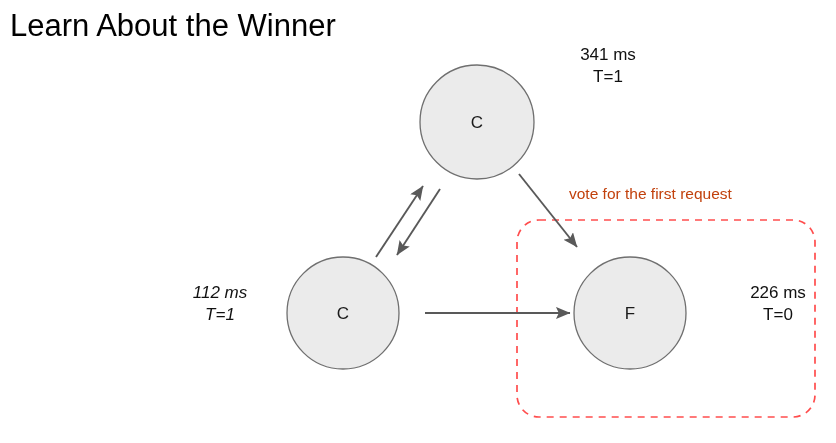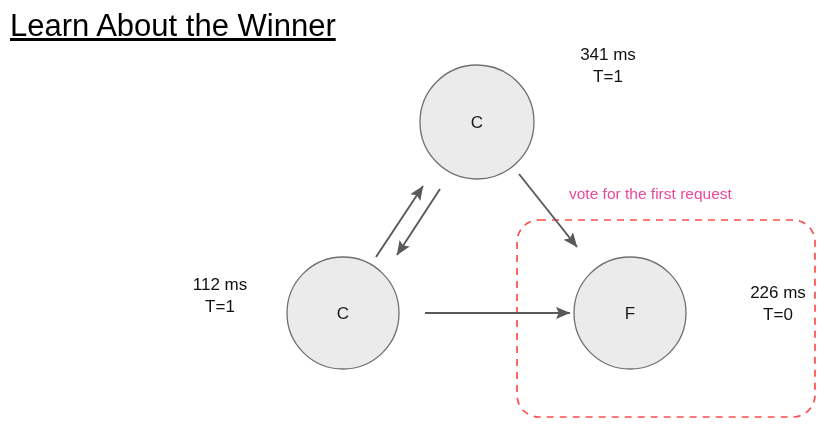--- a/index.html
+++ b/index.html
@@ -38,21 +38,20 @@
 
   .slide-title {
     position: absolute;
     left: 10px;
     top: 7px;
     font-size: 31px;
     line-height: 38px;
     color: #000000;
     white-space: nowrap;
     letter-spacing: 0px;
-    text-decoration: underline;
   }
 
   .node-letter {
     position: absolute;
     font-size: 17px;
     line-height: 17px;
     color: #1a1a1a;
     text-align: center;
     white-space: nowrap;
   }
@@ -64,21 +63,21 @@
     color: #111111;
     text-align: center;
     white-space: nowrap;
   }
   .metric .metric-line { display: block; }
 
   .annotation-red {
     position: absolute;
     font-size: 15.5px;
     line-height: 20px;
-    color: #ec4899;
+    color: #c2410c;
     white-space: nowrap;
   }
 </style>
 </head>
 <body>
 
 <div id="slide">
 
   <svg id="slide-svg" viewBox="0 0 836 443" xmlns="http://www.w3.org/2000/svg">
     <defs>
@@ -110,21 +109,21 @@
 
     <div class="node-letter" style="left: 457px; top: 114px; width: 40px;">C</div>
 
     <div class="metric" style="left: 548px; top: 44px; width: 120px;">
       <span class="metric-line">341 ms</span>
       <span class="metric-line">T=1</span>
     </div>
 
     <div class="node-letter" style="left: 323px; top: 305px; width: 40px;">C</div>
 
-    <div class="metric" style="left: 160px; top: 274px; width: 120px;">
+    <div class="metric" style="left: 160px; top: 282px; width: 120px; font-style: italic;">
       <span class="metric-line">112 ms</span>
       <span class="metric-line">T=1</span>
     </div>
 
     <div class="node-letter" style="left: 610px; top: 305px; width: 40px;">F</div>
 
     <div class="metric" style="left: 718px; top: 282px; width: 120px;">
       <span class="metric-line">226 ms</span>
       <span class="metric-line">T=0</span>
     </div>

